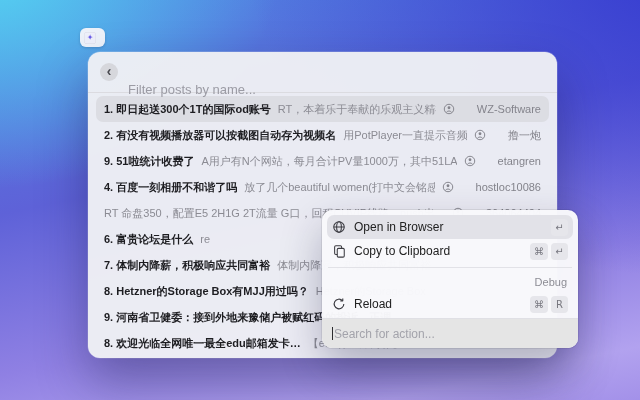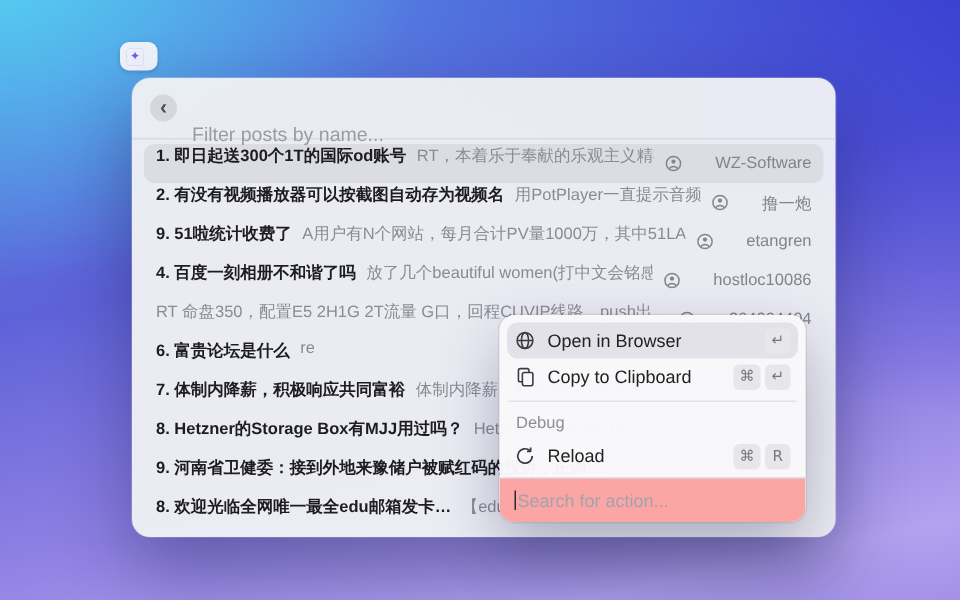--- a/index.html
+++ b/index.html
@@ -45,56 +45,56 @@
   }
   .back-btn span{ margin-top:-2px; }
   .filter-input{
     flex:1; border:none; outline:none; background:transparent;
     font-size:13px; color:#222; font-family:inherit;margin-top:34px;
   }
   .filter-input::placeholder{ color:#9b9ba4; }
   .win-divider{ height:1px; background:#dbdbe0; }
   .list{ padding:3px 8px 0; }
   .row{
-    height:26px; display:flex; gap:7px;
+    height:26px; display:flex; align-items:center; gap:7px;
     padding:0 8px; border-radius:7px; overflow:hidden;
   }
   .row.selected{ background:#dcdde3; }
   .row-title{ font-size:11px; font-weight:700; color:#1d1d21; white-space:nowrap; flex:0 0 auto; }
   .row-sub{ flex:1 1 auto; min-width:0; overflow:hidden; white-space:nowrap;
     font-size:11px; color:#8b8b93; }
   .row-author{ margin-left:auto; flex:0 0 auto; display:flex; align-items:center; gap:22px;
     font-size:11px; color:#84848c; white-space:nowrap; }
   .row-author svg{ display:block; }
   
   .menu{
-    position:absolute; left:333px; top:210px; width:204px; height:138px;
+    position:absolute; left:322px; top:210px; width:256px; height:138px;
     border-radius:10px; background:rgba(248,248,251,0.98);
     box-shadow:0 18px 42px rgba(25,25,70,.30), 0 0 0 1px rgba(0,0,0,.07);
     overflow:hidden; padding:5px 5px 0;
   }
   .menu-item{
     height:24px; display:flex; align-items:center; gap:8px;
     padding:0 5px; border-radius:7px; font-size:12px; color:#222;
   }
   .menu-item.selected{ background:#e2e2e8; }
   .mi-icon{ width:14px; height:14px; flex:0 0 auto; display:flex; }
   .mi-label{ flex:1 1 auto; white-space:nowrap; overflow:hidden; }
   .mi-keys{ display:flex; gap:3px; flex:0 0 auto; }
   .keycap{
     min-width:17px; height:17px; padding:0 4px; border-radius:4px;
     background:#e6e6eb; color:#77777f; font-size:10px;
     display:flex; align-items:center; justify-content:center;
     font-family:"DejaVu Sans",sans-serif;
   }
   .menu-divider{ height:1px; background:#e2e2e7; margin:4px 1px; }
-  .menu-section{ font-size:11px; color:#8d8d95; padding:4px 6px 4px; }
+  .menu-section{ font-size:11px; color:#8d8d95; padding:4px 6px 4px;text-align:right; }
   .menu-search{
     position:absolute; left:0; right:0; bottom:0; height:30px;
-    background:#fca5a5; border-top:1px solid #e0e0e5;
+    background:#e5e5e5; border-top:1px solid #e0e0e5;
     display:flex; align-items:center; padding:0 10px;
   }
   .action-input{
     flex:1; border:none; outline:none; background:transparent;
     font-size:12px; color:#222; font-family:inherit;
   }
   .action-input::placeholder{ color:#a3a3ab; }
   .caret{ width:1px; height:13px; background:#2b2b2e; margin-right:1px; flex:0 0 auto; }
 </style>
 </head>

